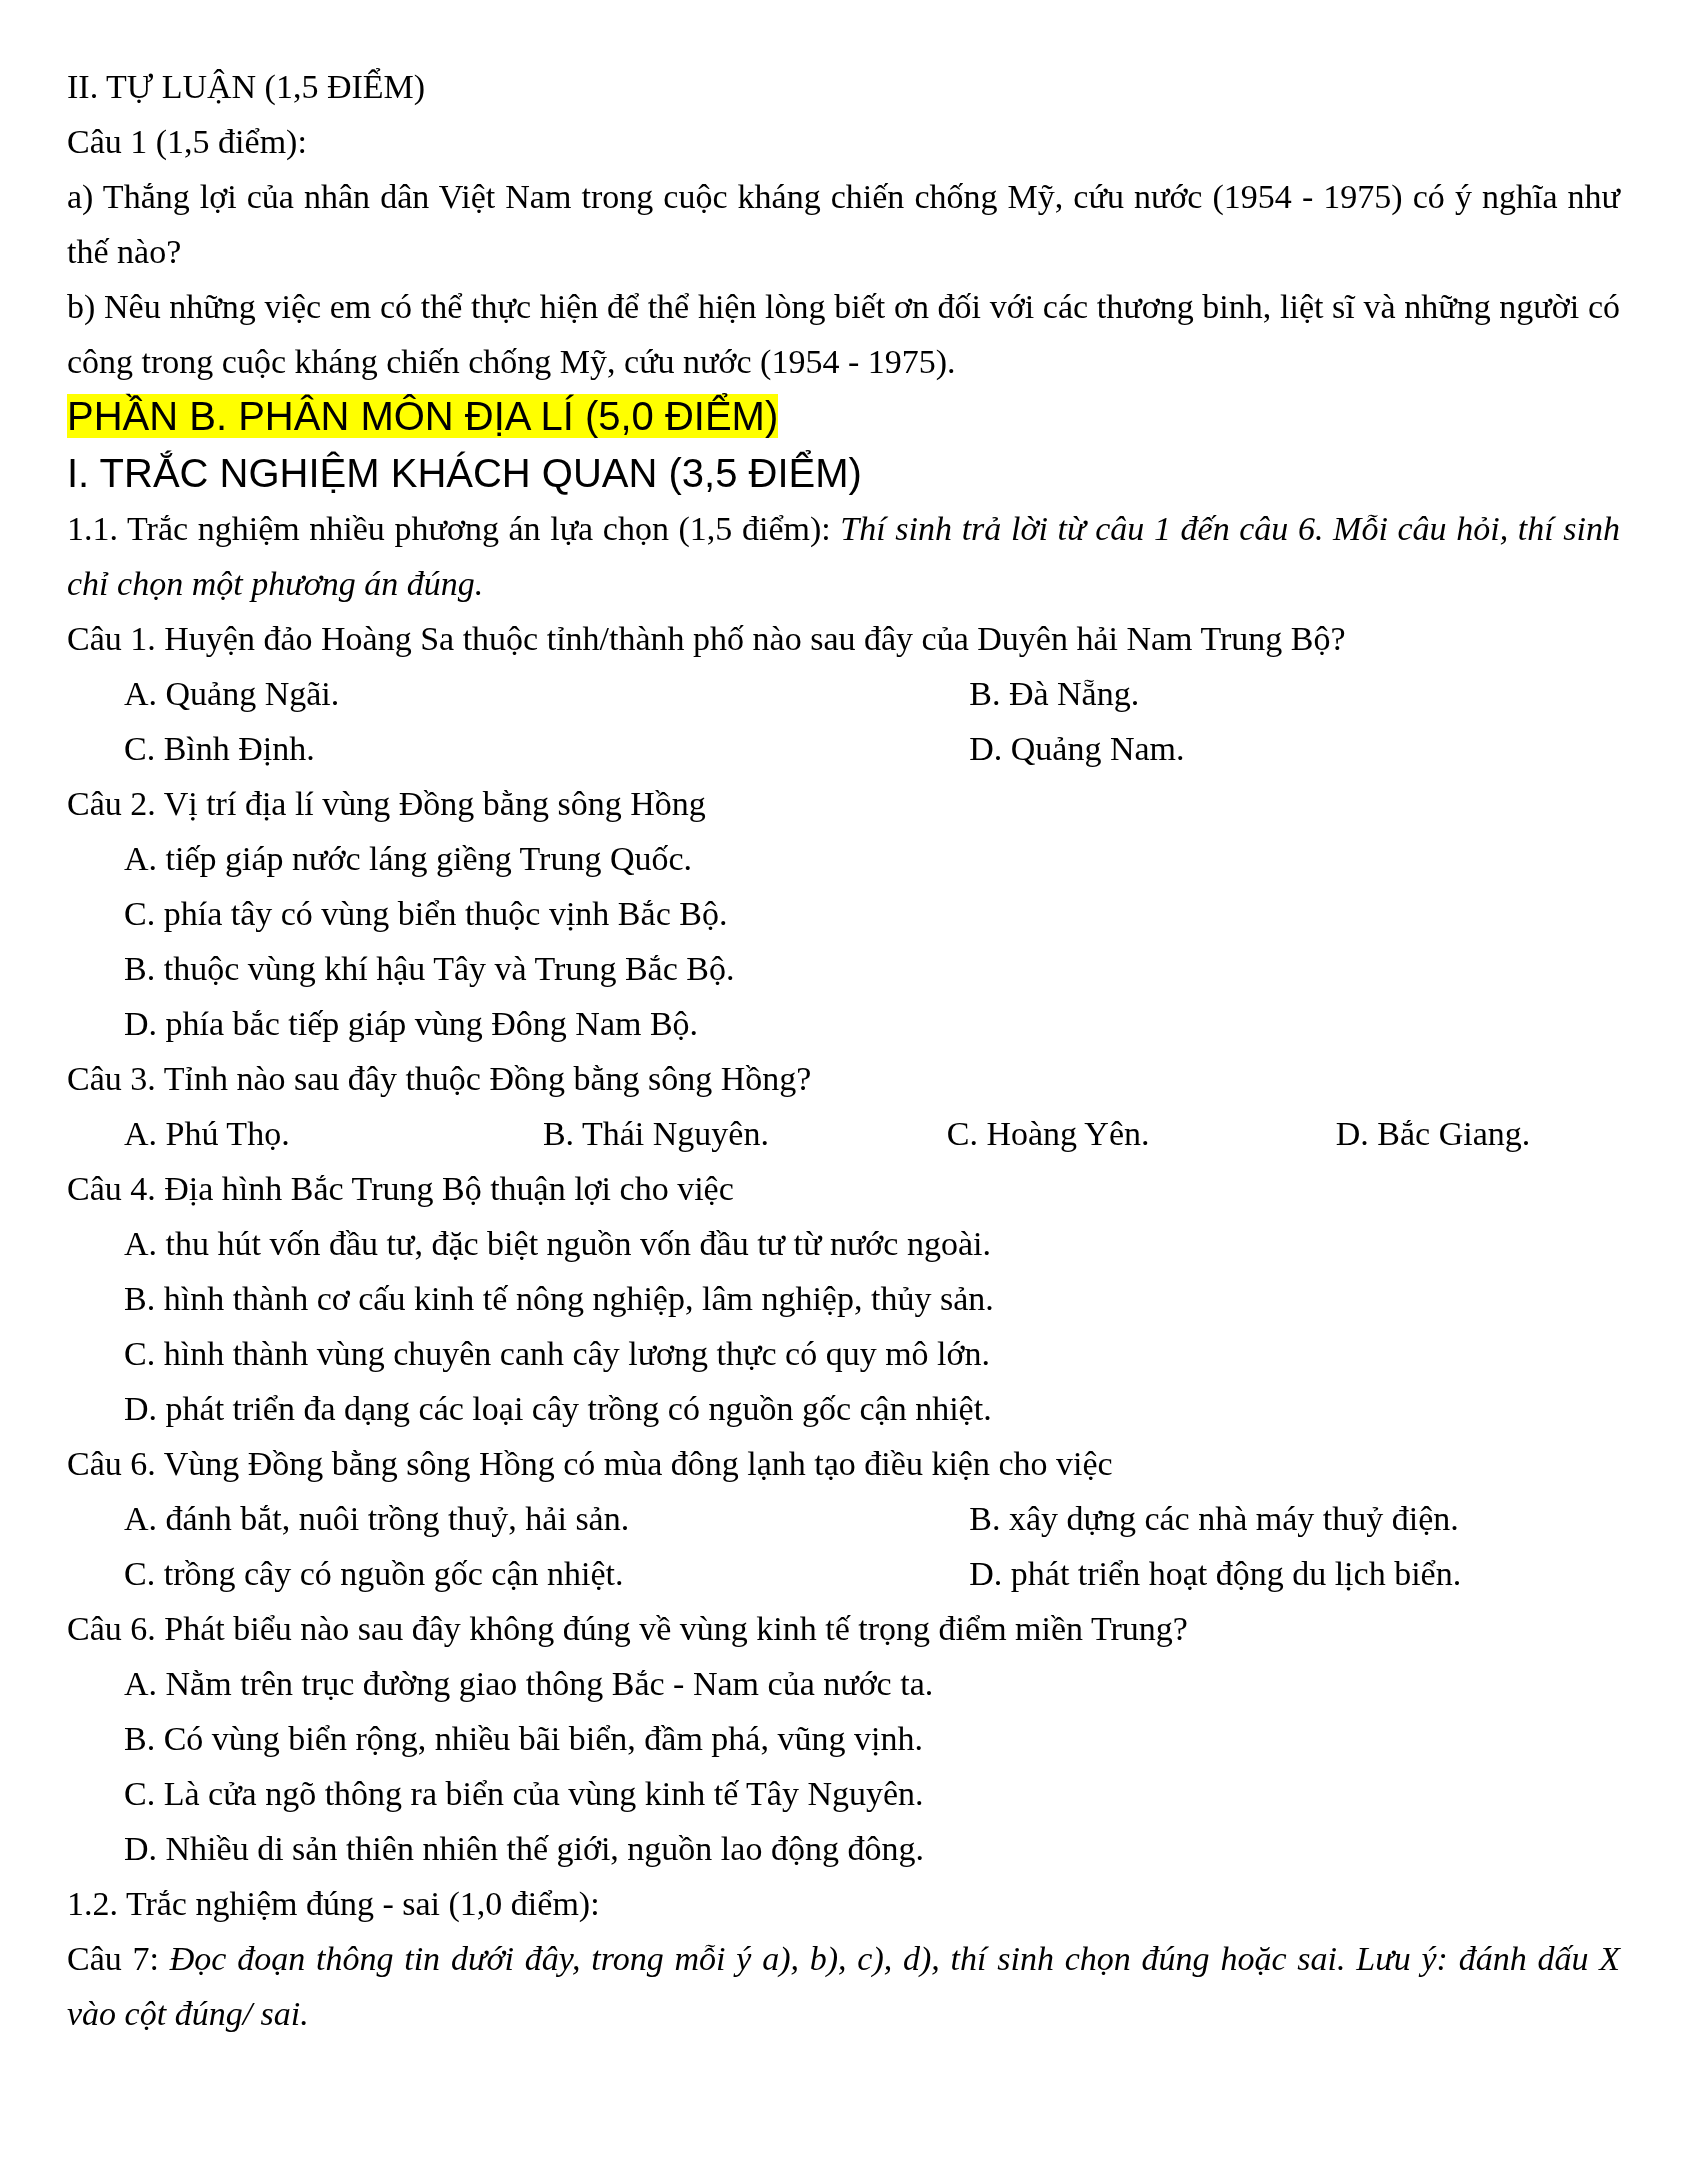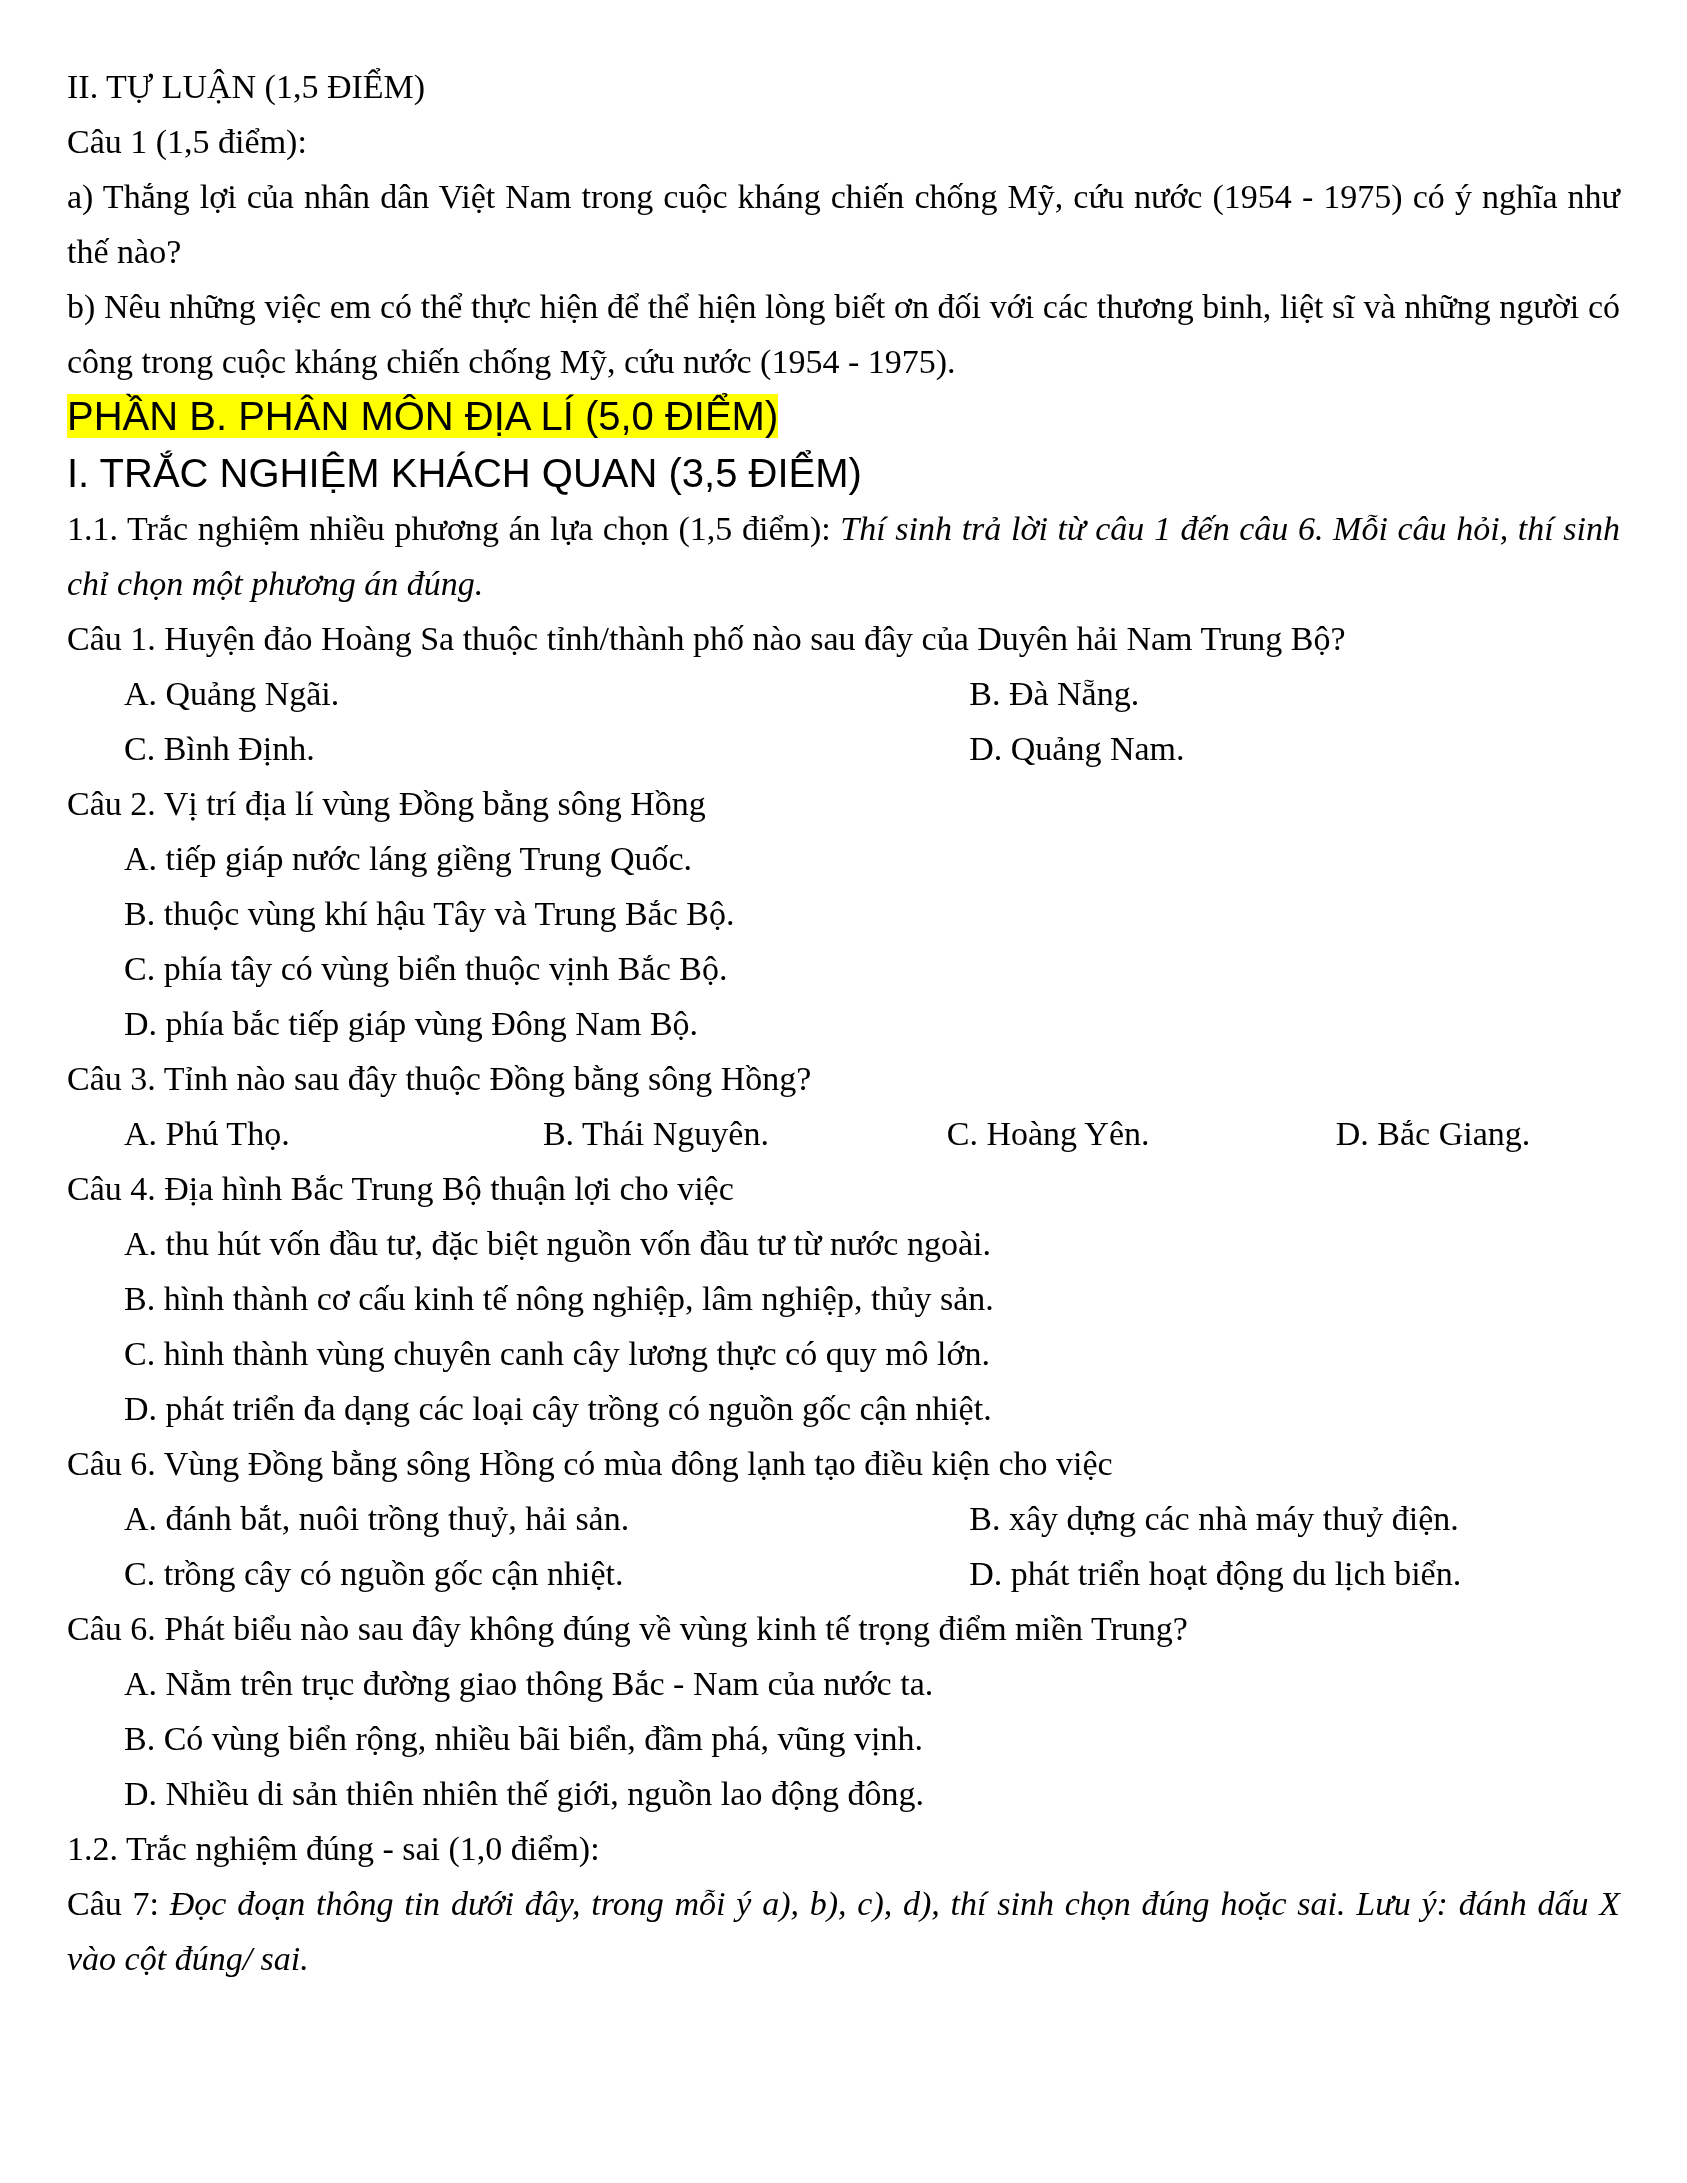--- a/index.html
+++ b/index.html
@@ -49,22 +49,22 @@
   <div class="grid2">
     <p><span class="b">A.</span><span> Quảng Ngãi.</span></p>
     <p><span class="b">B.</span><span> Đà Nẵng.</span></p>
     <p><span class="b">C.</span><span> Bình Định.</span></p>
     <p><span class="b">D.</span><span> Quảng Nam.</span></p>
   </div>
 
   <p><span class="b">Câu 2</span><span>. Vị trí địa lí vùng Đồng bằng sông Hồng</span></p>
   <div>
     <p class="opt"><span class="b">A.</span><span> tiếp giáp nước láng giềng Trung Quốc.</span></p>
+    <p class="opt"><span class="b">C.</span><span> phía tây có vùng biển thuộc vịnh Bắc Bộ.</span></p>
     <p class="opt"><span class="b">B.</span><span> thuộc vùng khí hậu Tây và Trung Bắc Bộ.</span></p>
-    <p class="opt"><span class="b">C.</span><span> phía tây có vùng biển thuộc vịnh Bắc Bộ.</span></p>
     <p class="opt"><span class="b">D.</span><span> phía bắc tiếp giáp vùng Đông Nam Bộ.</span></p>
   </div>
 
   <p><span class="b">Câu 3</span><span>. Tỉnh nào sau đây thuộc Đồng bằng sông Hồng?</span></p>
   <div class="grid4">
     <p><span class="b">A.</span><span> Phú Thọ.</span></p>
     <p><span class="b">B.</span><span> Thái Nguyên.</span></p>
     <p><span class="b">C.</span><span> Hoàng Yên.</span></p>
     <p><span class="b">D.</span><span> Bắc Giang.</span></p>
   </div>
@@ -82,20 +82,21 @@
     <p><span class="b">A.</span><span> đánh bắt, nuôi trồng thuỷ, hải sản.</span></p>
     <p><span class="b">B.</span><span> xây dựng các nhà máy thuỷ điện.</span></p>
     <p><span class="b">C.</span><span> trồng cây có nguồn gốc cận nhiệt.</span></p>
     <p><span class="b">D.</span><span> phát triển hoạt động du lịch biển.</span></p>
   </div>
 
   <p><span class="b">Câu 6</span><span>. Phát biểu nào sau đây </span><span class="b">không</span><span> đúng về vùng kinh tế trọng điểm miền Trung?</span></p>
   <div>
     <p class="opt"><span class="b">A.</span><span> Nằm trên trục đường giao thông Bắc - Nam của nước ta.</span></p>
     <p class="opt"><span class="b">B.</span><span> Có vùng biển rộng, nhiều bãi biển, đầm phá, vũng vịnh.</span></p>
+    <p class="opt"><span class="b">C.</span><span> Là cửa ngõ thông ra biển của vùng kinh tế Tây Nguyên.</span></p>
     <p class="opt"><span class="b">D.</span><span> Nhiều di sản thiên nhiên thế giới, nguồn lao động đông.</span></p>
   </div>
 
   <p class="b">1.2. Trắc nghiệm đúng - sai (1,0 điểm):</p>
   <p class="just"><span class="b">Câu 7:</span><span class="i"> Đọc đoạn thông tin dưới đây, trong mỗi ý a), b), c), d), thí sinh chọn đúng hoặc sai. </span><span class="b i">Lưu ý:</span><span class="i"> đánh dấu X vào cột đúng/ sai.</span></p>
 
 </div>
 
 
 </body></html>

